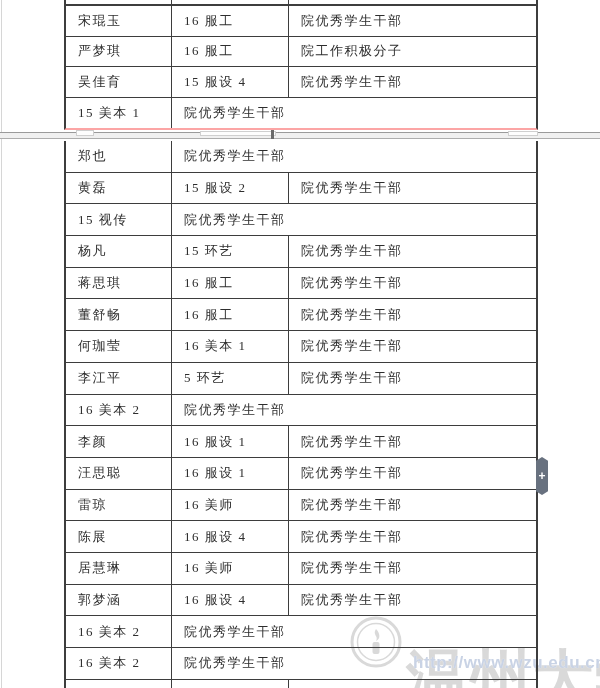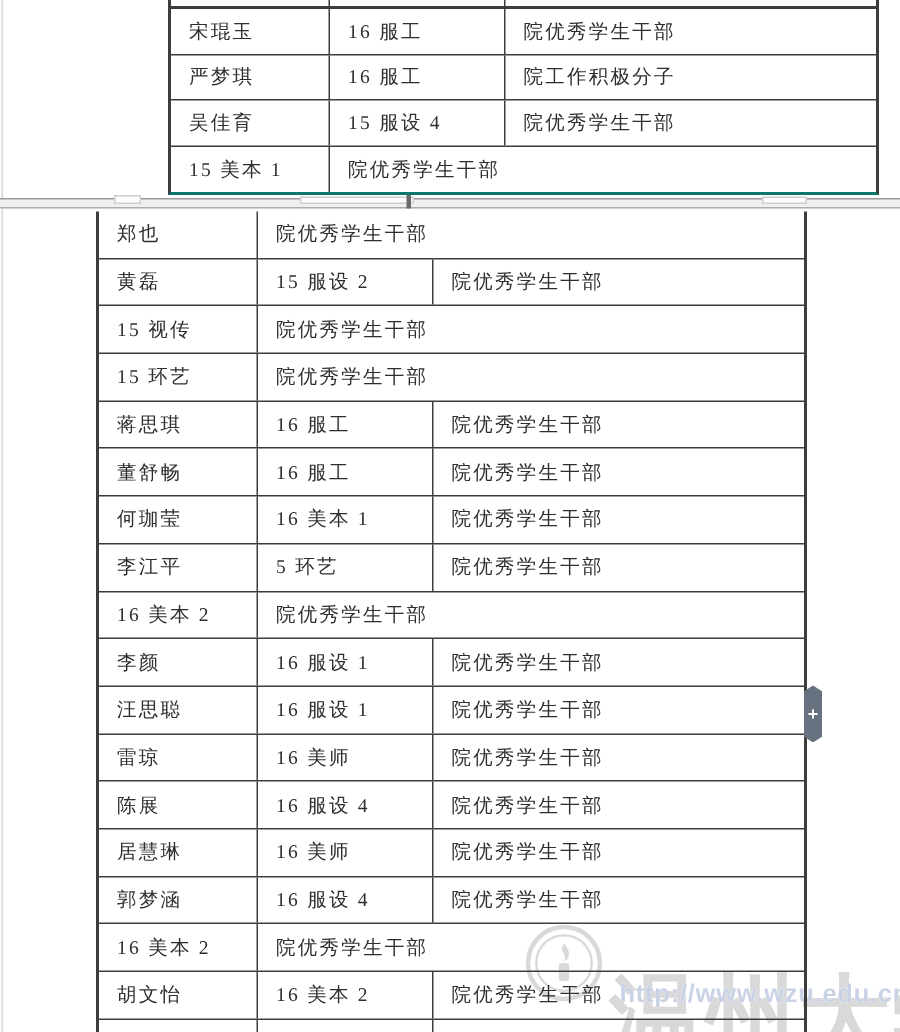--- a/index.html
+++ b/index.html
@@ -26,21 +26,21 @@
     font-size:17px;font-weight:bold;color:#c9d3e5;letter-spacing:.5px;
     font-family:"Liberation Sans","DejaVu Sans",sans-serif;
     text-shadow:0 0 1px rgba(255,255,255,.8);white-space:nowrap;
   }
   
   .award-table{
     position:absolute;left:64px;width:474px;z-index:2;
     border-left:2px solid #3d3d3d;border-right:2px solid #3d3d3d;
     box-sizing:border-box;background:transparent;
   }
-  .table-p1{top:0;border-bottom:2px solid #0f766e;margin-left:48px;}
+  .table-p1{top:0;border-bottom:2px solid #fca5a5;}
   .table-p2{top:141px;}
   .t-row{display:grid;grid-template-columns:106px 117px 1fr;border-bottom:1px solid #3d3d3d;box-sizing:border-box;}
   .table-p1 .t-row{height:30.5px;}
   .table-p1 .t-row:last-child{border-bottom:none;}
   .table-p2 .t-row{height:31.7px;}
   .cell{
     border-right:1px solid #3d3d3d;box-sizing:border-box;
     display:flex;align-items:center;padding-left:12px;
     font-size:13px;color:#2e2e2e;letter-spacing:1.5px;white-space:nowrap;overflow:hidden;
   }
@@ -133,20 +133,21 @@
       <div class="t-row">
         <div class="cell c0">黄磊</div>
         <div class="cell c1">15 服设 2</div>
         <div class="cell c2">院优秀学生干部</div>
       </div>
       <div class="t-row">
         <div class="cell c1">15 视传</div>
         <div class="cell c2">院优秀学生干部</div>
       </div>
       <div class="t-row">
+        <div class="cell c0">杨凡</div>
         <div class="cell c1">15 环艺</div>
         <div class="cell c2">院优秀学生干部</div>
       </div>
       <div class="t-row">
         <div class="cell c0">蒋思琪</div>
         <div class="cell c1">16 服工</div>
         <div class="cell c2">院优秀学生干部</div>
       </div>
       <div class="t-row">
         <div class="cell c0">董舒畅</div>
@@ -195,21 +196,20 @@
       <div class="t-row">
         <div class="cell c0">郭梦涵</div>
         <div class="cell c1">16 服设 4</div>
         <div class="cell c2">院优秀学生干部</div>
       </div>
       <div class="t-row">
         <div class="cell c1">16 美本 2</div>
         <div class="cell c2">院优秀学生干部</div>
       </div>
       <div class="t-row">
-        <div class="cell c0">胡文怡</div>
         <div class="cell c1">16 美本 2</div>
         <div class="cell c2">院优秀学生干部</div>
       </div>
     </div>
   <div class="sliver sliver-bottom">
     <div class="cell c0"></div>
     <div class="cell c1"></div>
     <div class="cell c2"></div>
   </div>
 </div>

